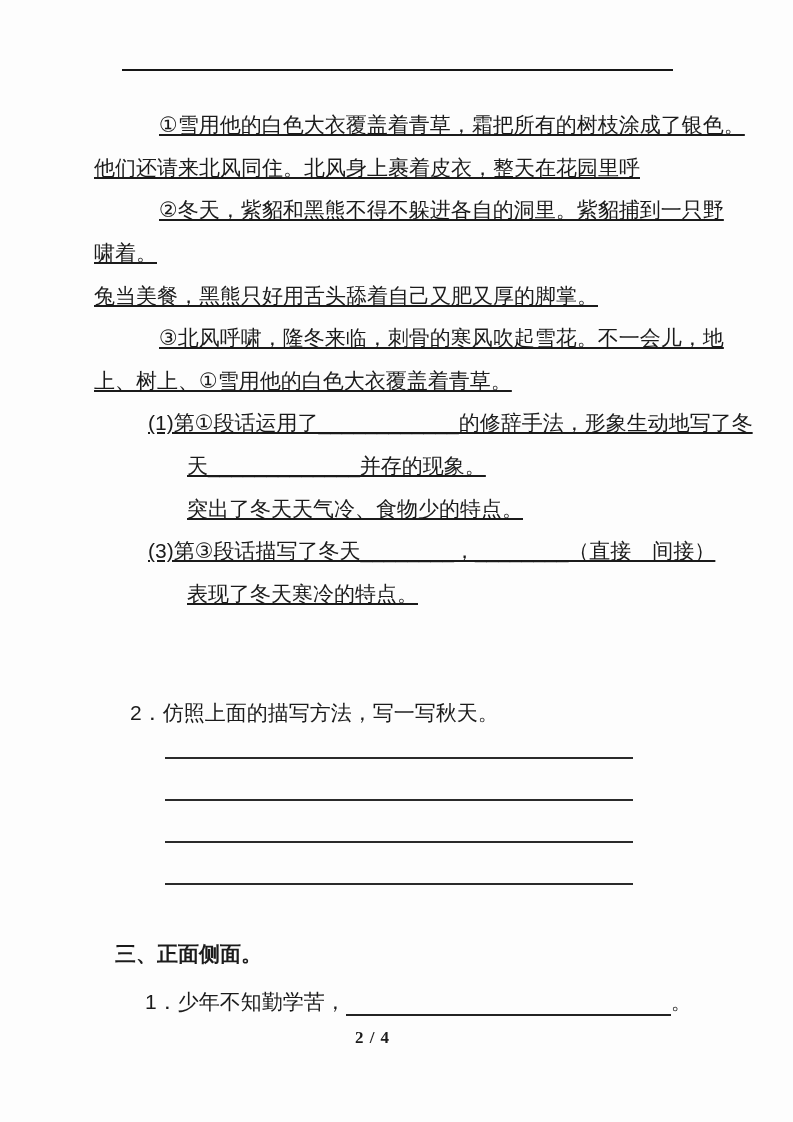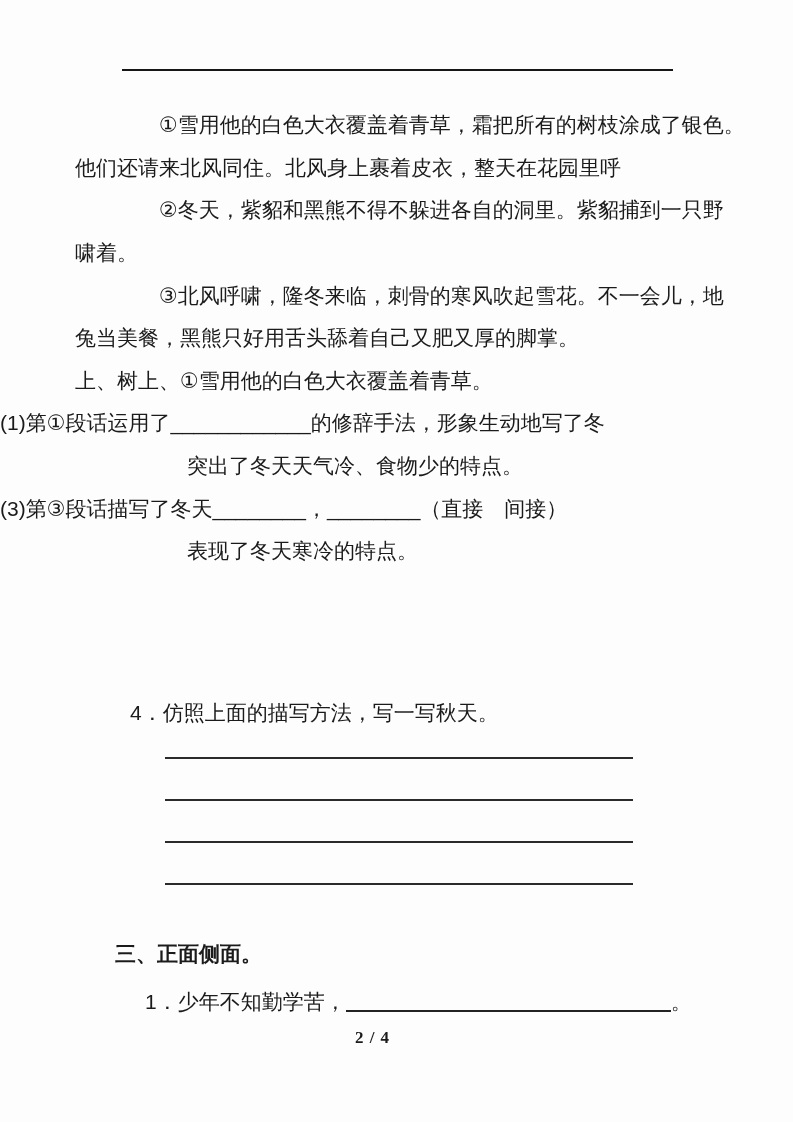--- a/index.html
+++ b/index.html
@@ -9,39 +9,39 @@
     background:#fdfdfd;
     color:#1b1b1b;
     font-family:"Liberation Sans","DejaVu Sans",sans-serif;
     font-size:21px;
     overflow:hidden;
   }
   .header-rule{
     position:absolute;top:69px;left:122px;width:551px;height:0;
     border-top:2px solid #161616;
   }
-  .lines{position:absolute;top:104px;left:0;width:670px;}
+  .lines{position:absolute;top:104px;left:0;width:670px;text-decoration:underline;}
   .ln{height:42.6px;display:flex;align-items:center;white-space:pre;}
   .ind-a{padding-left:159px;}   
-  .ind-b{padding-left:75px;}   
-  .ind-q{text-align:center;}   
+  .ind-b{padding-left:94px;}   
+  .ind-q{padding-left:148px;text-align:center;}   
   .ind-qc{padding-left:187px;}  
   .q4-label{position:absolute;top:699px;left:130px;white-space:pre;}
   .wline{
     position:absolute;left:165px;width:468px;height:0;
     border-bottom:2px solid #2b2b2b;
   }
   .w1{top:757px;}.w2{top:799px;}.w3{top:841px;}.w4{top:883px;}
   .section-heading{
     position:absolute;top:940px;left:115px;
     font-weight:bold;white-space:pre;
   }
   .item1{
     position:absolute;top:988px;left:145px;
-    display:flex;align-items:flex-start;white-space:pre;
+    display:flex;align-items:flex-end;white-space:pre;
   }
   .answer-blank{
     display:inline-block;width:325px;height:22px;
     border-bottom:2px solid #232323;
   }
   .page-number{
     position:absolute;top:1028px;left:0;width:745px;
     text-align:center;
     font-family:"Liberation Serif","DejaVu Serif",serif;
     font-weight:bold;font-size:17px;letter-spacing:1px;
@@ -52,30 +52,31 @@
 
 <div class="page">
 
   <div class="header-rule"></div>
 
   <div class="lines">
     <div class="ln ind-a">①雪用他的白色大衣覆盖着青草，霜把所有的树枝涂成了银色。</div>
     <div class="ln ind-b">他们还请来北风同住。北风身上裹着皮衣，整天在花园里呼</div>
     <div class="ln ind-a">②冬天，紫貂和黑熊不得不躲进各自的洞里。紫貂捕到一只野</div>
     <div class="ln ind-b">啸着。</div>
+    <div class="ln ind-b">兔当美餐，黑熊只好用舌头舔着自己又肥又厚的脚掌。</div>
     <div class="ln ind-a">③北风呼啸，隆冬来临，刺骨的寒风吹起雪花。不一会儿，地</div>
-    <div class="ln ind-b">兔当美餐，黑熊只好用舌头舔着自己又肥又厚的脚掌。</div>
     <div class="ln ind-b">上、树上、①雪用他的白色大衣覆盖着青草。</div>
     <div class="ln ind-q">(1)第①段话运用了____________的修辞手法，形象生动地写了冬</div>
+    <div class="ln ind-qc">天_____________并存的现象。</div>
     <div class="ln ind-qc">突出了冬天天气冷、食物少的特点。</div>
     <div class="ln ind-q">(3)第③段话描写了冬天________，________（直接　间接）</div>
     <div class="ln ind-qc">表现了冬天寒冷的特点。</div>
   </div>
 
-  <div class="q4-label">4．仿照上面的描写方法，写一写秋天。</div>
+  <div class="q4-label">2．仿照上面的描写方法，写一写秋天。</div>
 
   <div class="wline w1"></div>
   <div class="wline w2"></div>
   <div class="wline w3"></div>
   <div class="wline w4"></div>
 
   <div class="section-heading">三、正面侧面。</div>
 
   <div class="item1">
     <span>1．少年不知勤学苦，</span>

